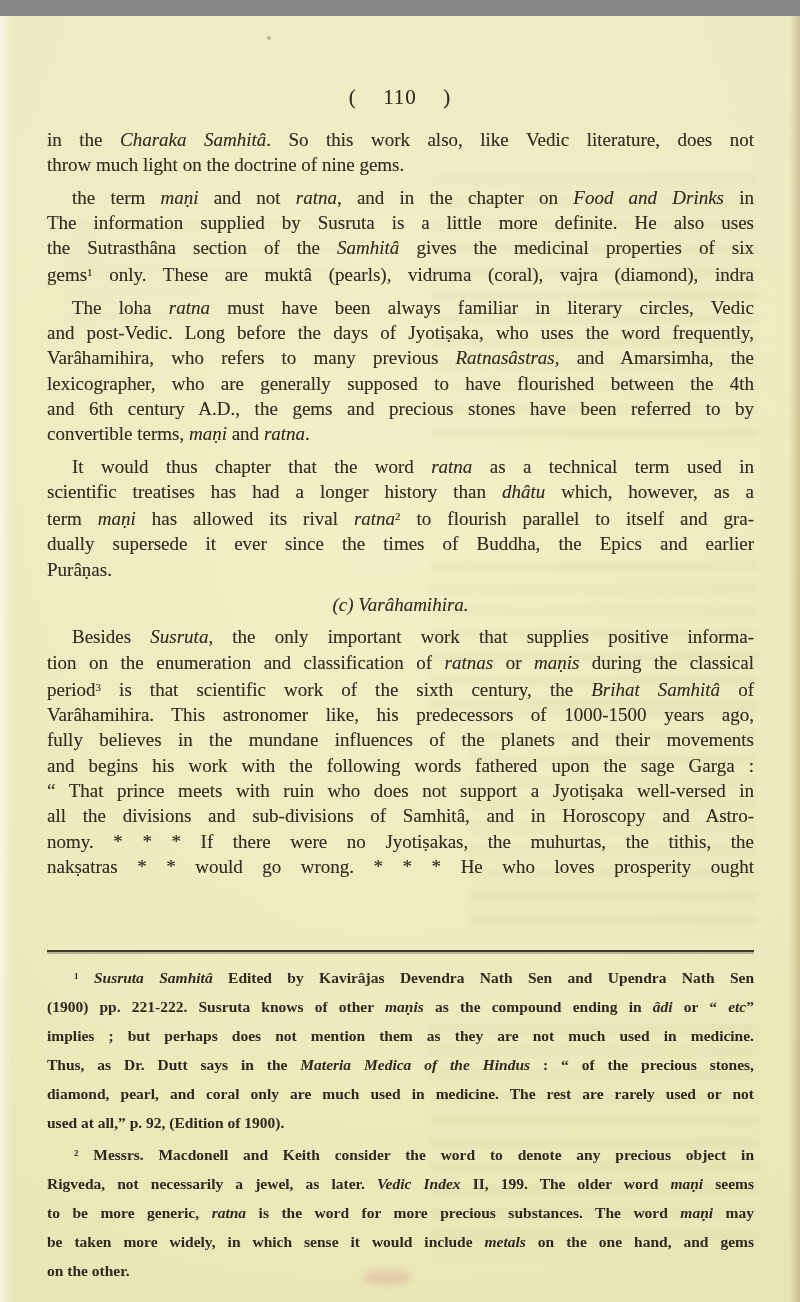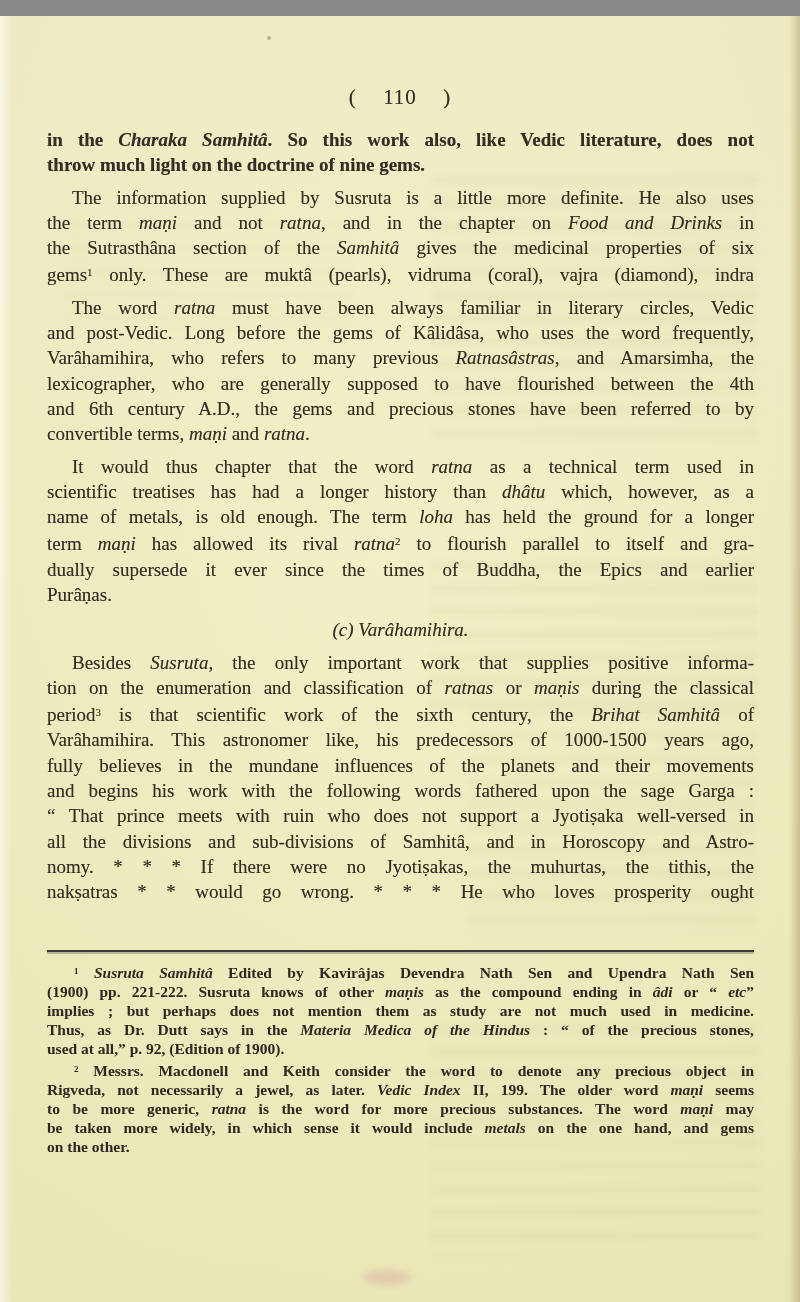--- a/index.html
+++ b/index.html
@@ -30,37 +30,37 @@
   }
   
   .body-text{
     position:absolute;left:47px;top:111px;width:707px;
     font-size:19px;line-height:25.3px;
     text-shadow:0 0 .5px rgba(51,46,36,.45);
   }
   .line{text-align:justify;text-align-last:justify;}
   .line.last{text-align-last:left;}
   .para{margin-top:7px;}
-  .body-text > :first-child{margin-top:0;font-weight:bold;}
+  .body-text > :first-child{margin-top:0;}
   .para .line:first-child{text-indent:25px;}
   .para.noindent .line:first-child{text-indent:0;}
   .heading{margin:10px 0 7px 0;}
   .heading .line{text-align:right;text-align-last:center;}
   .i{font-style:italic;}
   .sup{font-size:.58em;vertical-align:.45em;letter-spacing:0;}
   
   .rule{
     position:absolute;left:47px;top:934px;width:707px;height:2px;
     background:#3e3a31;
     box-shadow:0 2px 0 rgba(62,58,49,.30);
   }
   
   .footnotes{
     position:absolute;left:47px;top:946px;width:707px;
-    font-size:15.5px;line-height:19px;
+    font-size:15.5px;line-height:29px;
     font-weight:bold;color:var(--fn-ink);
   }
   .footnote{margin-top:2px;}
   .footnotes > :first-child{margin-top:0;}
   .footnote .line:first-child{text-indent:27px;}
   
   .ghost{
     position:absolute;
     background:repeating-linear-gradient(180deg,
       rgba(137,154,98,.13) 0 9px,
@@ -102,37 +102,36 @@
   <div class="speck"></div>
 
   <div class="pagenum">(  110  )</div>
 
   <div class="body-text" id="body-blocks">
       <div class="para noindent">
         <div class="line"><span>in the </span><span class="i">Charaka Samhitâ</span><span>. So this work also, like Vedic literature, does not</span></div>
         <div class="line last"><span>throw much light on the doctrine of nine gems.</span></div>
       </div>
       <div class="para">
+        <div class="line"><span>the term </span><span class="i">maṇi</span><span> and not </span><span class="i">ratna</span><span>, and in the chapter on </span><span class="i">Food and Drinks</span><span> in</span></div>
         <div class="line"><span>The information supplied by Susruta is a little more definite. He also uses</span></div>
-        <div class="line"><span>the term </span><span class="i">maṇi</span><span> and not </span><span class="i">ratna</span><span>, and in the chapter on </span><span class="i">Food and Drinks</span><span> in</span></div>
         <div class="line"><span>the Sutrasthâna section of the </span><span class="i">Samhitâ</span><span> gives the medicinal properties of six</span></div>
         <div class="line"><span>gems</span><span class="sup">1</span><span> only. These are muktâ (pearls), vidruma (coral), vajra (diamond), indra</span></div>
       </div>
       <div class="para">
-        <div class="line"><span>The word </span><span class="i">ratna</span><span> must have been always familiar in literary circles, Vedic</span></div>
-        <div class="line"><span>and post-Vedic. Long before the gems of Kâlidâsa, who uses the word frequently,</span></div>
+        <div class="line"><span>The loha </span><span class="i">ratna</span><span> must have been always familiar in literary circles, Vedic</span></div>
+        <div class="line"><span>and post-Vedic. Long before the days of Jyotiṣaka, who uses the word frequently,</span></div>
         <div class="line"><span>Varâhamihira, who refers to many previous </span><span class="i">Ratnasâstras</span><span>, and Amarsimha, the</span></div>
         <div class="line"><span>lexicographer, who are generally supposed to have flourished between the 4th</span></div>
         <div class="line"><span>and 6th century A.D., the gems and precious stones have been referred to by</span></div>
         <div class="line last"><span>convertible terms, </span><span class="i">maṇi</span><span> and </span><span class="i">ratna</span><span>.</span></div>
       </div>
       <div class="para">
         <div class="line"><span>It would thus chapter that the word </span><span class="i">ratna</span><span> as a technical term used in</span></div>
         <div class="line"><span>scientific treatises has had a longer history than </span><span class="i">dhâtu</span><span> which, however, as a</span></div>
-        <div class="line"><span>name of metals, is old enough. The term </span><span class="i">loha</span><span> has held the ground for a longer</span></div>
         <div class="line"><span>term </span><span class="i">maṇi</span><span> has allowed its rival </span><span class="i">ratna</span><span class="sup">2</span><span> to flourish parallel to itself and gra-</span></div>
         <div class="line"><span>dually supersede it ever since the times of Buddha, the Epics and earlier</span></div>
         <div class="line last"><span>Purâṇas.</span></div>
       </div>
       <div class="heading">
         <div class="line last"><span class="i">(c) Varâhamihira.</span></div>
       </div>
       <div class="para">
         <div class="line"><span>Besides </span><span class="i">Susruta</span><span>, the only important work that supplies positive informa-</span></div>
         <div class="line"><span>tion on the enumeration and classification of </span><span class="i">ratnas</span><span> or </span><span class="i">maṇis</span><span> during the classical</span></div>
@@ -146,22 +145,23 @@
         <div class="line"><span>nakṣatras * * would go wrong. * * * He who loves prosperity ought</span></div>
       </div>
     </div>
 
   <div class="rule"></div>
 
   <div class="footnotes" id="footnote-blocks">
       <div class="footnote">
         <div class="line"><span class="sup">1</span><span> </span><span class="i">Susruta Samhitâ</span><span> Edited by Kavirâjas Devendra Nath Sen and Upendra Nath Sen</span></div>
         <div class="line"><span>(1900) pp. 221-222. Susruta knows of other </span><span class="i">maṇis</span><span> as the compound ending in </span><span class="i">âdi</span><span> or “ </span><span class="i">etc</span><span>”</span></div>
-        <div class="line"><span>implies ; but perhaps does not mention them as study are not much used in medicine.</span></div>
+        <div class="line"><span>implies ; but perhaps does not mention them as they are not much used in medicine.</span></div>
         <div class="line"><span>Thus, as Dr. Dutt says in the </span><span class="i">Materia Medica of the Hindus</span><span> : “ of the precious stones,</span></div>
+        <div class="line"><span>diamond, pearl, and coral only are much used in medicine. The rest are rarely used or not</span></div>
         <div class="line last"><span>used at all,” p. 92, (Edition of 1900).</span></div>
       </div>
       <div class="footnote">
         <div class="line"><span class="sup">2</span><span> Messrs. Macdonell and Keith consider the word to denote any precious object in</span></div>
         <div class="line"><span>Rigveda, not necessarily a jewel, as later. </span><span class="i">Vedic Index</span><span> II, 199. The older word </span><span class="i">maṇi</span><span> seems</span></div>
         <div class="line"><span>to be more generic, </span><span class="i">ratna</span><span> is the word for more precious substances. The word </span><span class="i">maṇi</span><span> may</span></div>
         <div class="line"><span>be taken more widely, in which sense it would include </span><span class="i">metals</span><span> on the one hand, and gems</span></div>
         <div class="line last"><span>on the other.</span></div>
       </div>
     </div>

